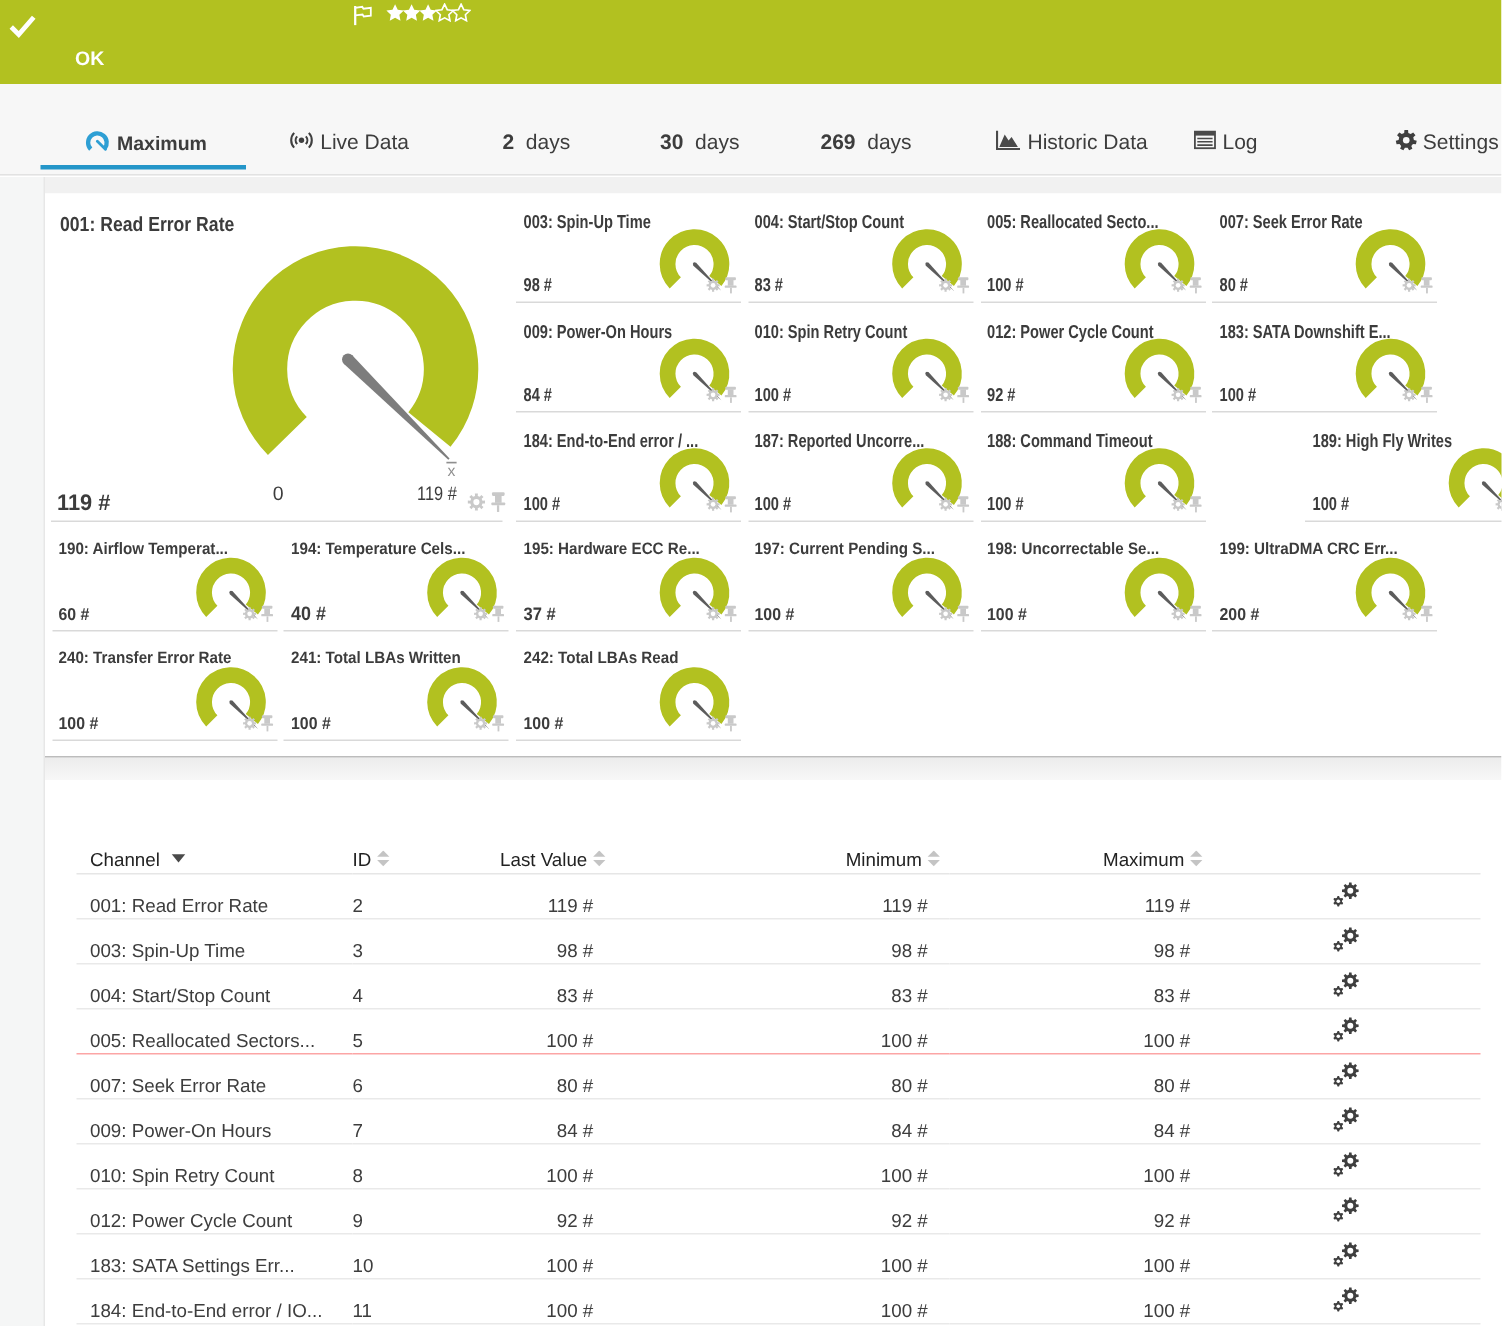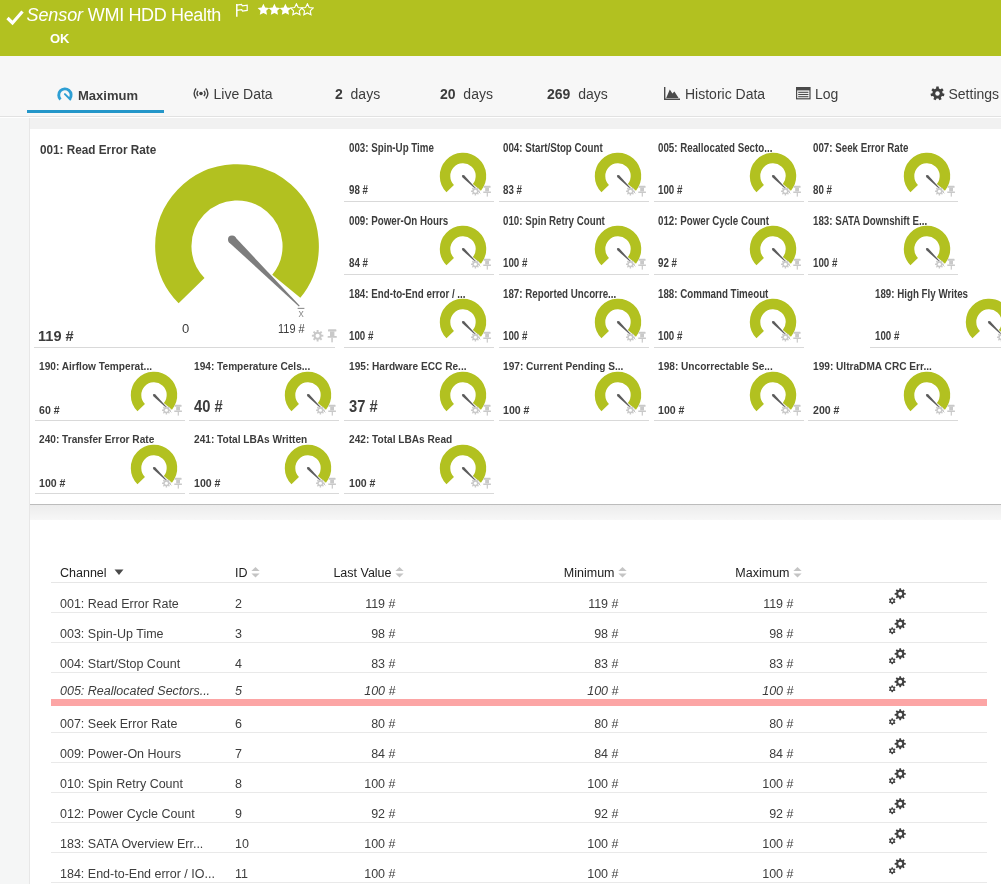--- a/index.html
+++ b/index.html
@@ -22,21 +22,20 @@
 .tgauge { position:absolute; right:-6px; top:19.5px; }
 .ticons { position:absolute; right:2px; bottom:-1px; }
 .trow td { font-size:12.5px; color:#3d3d3d; vertical-align:bottom; padding-bottom:1.5px; }
 .thead td { font-size:12.5px; color:#222; vertical-align:bottom; padding-bottom:2px; white-space:nowrap; }
 .gcell { text-align:center; vertical-align:middle !important; padding-bottom:0 !important; }
 </style></head><body>
 <div class="hdr">
 <div class="abs" style="left:6px;top:7.5px;"><svg width="18" height="18" viewBox="0 0 18 18">
         <polyline points="1.5,10 6.5,15 16.5,3.5" fill="none" stroke="#fff" stroke-width="3.2"></polyline>
       </svg></div>
-<div class="abs" style="left:26.5px;top:5px;font-size:18px;color:#fff;letter-spacing:-0.1px;"><i>Sensor</i> <span style="letter-spacing:-0.35px">WMI HDD Health</span></div>
 <div class="abs" style="left:235px;top:3px;"><svg width="14" height="14" viewBox="0 0 14 14">
         <g fill="none" stroke="#fff" stroke-width="1.2">
           <line x1="1.8" y1="1" x2="1.8" y2="13.8" stroke-width="1.5"></line>
           <path d="M1.8 2.2 L6.5 1.5 L7.3 2.8 L12.2 2.2 L12.2 7.4 L7.5 8 L6.7 6.7 L1.8 7.3"></path>
         </g>
       </svg></div>
 <div class="abs" style="left:257px;top:1.5px;letter-spacing:-3.5px;"><span style="margin-right:-2px"><svg width="13" height="13" viewBox="0 0 13 13">
           <polygon points="6.40,0.80 8.16,4.47 12.20,5.01 9.25,7.83 9.99,11.84 6.40,9.90 2.81,11.84 3.55,7.83 0.60,5.01 4.64,4.47" fill="#fff"></polygon>
         </svg></span><span style="margin-right:-2px"><svg width="13" height="13" viewBox="0 0 13 13">
           <polygon points="6.40,0.80 8.16,4.47 12.20,5.01 9.25,7.83 9.99,11.84 6.40,9.90 2.81,11.84 3.55,7.83 0.60,5.01 4.64,4.47" fill="#fff"></polygon>
@@ -56,21 +55,21 @@
     </svg><b style="font-size:13px">Maximum</b></div>
 <div class="abs" style="left:27px;top:109.5px;width:137px;height:3px;background:#2496c9;"></div>
 <div class="tab" style="left:191.5px;"><svg width="18" height="15" viewBox="0 0 18 15" style="vertical-align:-2px;margin-right:4px">
       <circle cx="9" cy="7.5" r="1.8" fill="#3f3f3f"></circle>
       <path d="M11.9 4.9 A3.9 3.9 0 0 1 11.9 10.1" fill="none" stroke="#3f3f3f" stroke-width="1.4"></path>
       <path d="M6.1 4.9 A3.9 3.9 0 0 0 6.1 10.1" fill="none" stroke="#3f3f3f" stroke-width="1.4"></path>
       <path d="M13.9 2.6 A7.1 7.1 0 0 1 13.9 12.4" fill="none" stroke="#3f3f3f" stroke-width="1.4"></path>
       <path d="M4.1 2.6 A7.1 7.1 0 0 0 4.1 12.4" fill="none" stroke="#3f3f3f" stroke-width="1.4"></path>
     </svg>Live Data</div>
 <div class="tab" style="left:335px;"><b>2</b>&nbsp; days</div>
-<div class="tab" style="left:440px;"><b>20</b>&nbsp; days</div>
+<div class="tab" style="left:440px;"><b>30</b>&nbsp; days</div>
 <div class="tab" style="left:547px;"><b>269</b>&nbsp; days</div>
 <div class="tab" style="left:663px;"><svg width="18" height="14" viewBox="0 0 18 14" style="vertical-align:-2px;margin-right:4px">
       <polyline points="1.7,0 1.7,12.3 17,12.3" fill="none" stroke="#4a4a4a" stroke-width="1.4"></polyline>
       <polygon points="3.2,11 6.8,2.6 9.4,6.6 11.4,4.4 15.6,11" fill="#4a4a4a"></polygon>
     </svg>Historic Data</div>
 <div class="tab" style="left:796px;"><svg width="15" height="13" viewBox="0 0 15 13" style="vertical-align:-1px;margin-right:4px">
       <rect x="0.6" y="0.6" width="13.4" height="11.2" fill="none" stroke="#4a4a4a" stroke-width="1.2"></rect>
       <rect x="0.6" y="0.6" width="13.4" height="2.8" fill="#4a4a4a"></rect>
       <g stroke="#4a4a4a" stroke-width="1.1">
         <line x1="2.2" y1="5.3" x2="12.4" y2="5.3"></line>
@@ -357,40 +356,40 @@
         </g>
       </svg></div>
   </div>
 <div class="tile" style="left:189.2px;top:348px;width:150.0px;">
     <div class="ttitle" style="font-size:11px;"><span class="cs">194: Temperature Cels...</span></div>
     <div class="tgauge"><svg width="64" height="64" viewBox="0 0 64 64">
         <path d="M14.20 39.59 A17.95 17.95 0 1 1 40.89 38.38" fill="none" stroke="#b2c120" stroke-width="10.5"></path>
         <polygon points="26.05,27.95 27.95,26.05 45.03,45.03" fill="#5c5c5c"></polygon>
         <circle cx="27" cy="27" r="1.1" fill="#5c5c5c"></circle>
       </svg></div>
-    <div class="tval" style="font-size:16px;"><span class="cs">40 #</span></div>
+    <div class="tval" style="font-size:13px;"><span class="cs">40 #</span></div>
     <div class="ticons"><svg width="22" height="14" viewBox="0 0 22 14">
         <polygon points="4.64,2.87 6.16,2.87 6.08,4.12 7.09,4.54 7.92,3.60 9.00,4.68 8.06,5.51 8.48,6.52 9.73,6.44 9.73,7.96 8.48,7.88 8.06,8.89 9.00,9.72 7.92,10.80 7.09,9.86 6.08,10.28 6.16,11.53 4.64,11.53 4.72,10.28 3.71,9.86 2.88,10.80 1.80,9.72 2.74,8.89 2.32,7.88 1.07,7.96 1.07,6.44 2.32,6.52 2.74,5.51 1.80,4.68 2.88,3.60 3.71,4.54 4.72,4.12" fill="#c9c9c9"></polygon>
         <circle cx="5.4" cy="7.2" r="1.55" fill="#fff"></circle>
         <g fill="#c9c9c9">
           <rect x="13.6" y="1.8" width="7" height="2" rx="0.6"></rect>
           <rect x="15.2" y="3.6" width="3.8" height="3.9"></rect>
           <rect x="13.2" y="7.4" width="7.8" height="1.5" rx="0.4"></rect>
           <rect x="16.7" y="8.9" width="1.2" height="3.7"></rect>
         </g>
       </svg></div>
   </div>
 <div class="tile" style="left:344.0px;top:348px;width:150.0px;">
     <div class="ttitle" style="font-size:11px;"><span class="cs">195: Hardware ECC Re...</span></div>
     <div class="tgauge"><svg width="64" height="64" viewBox="0 0 64 64">
         <path d="M14.20 39.59 A17.95 17.95 0 1 1 40.89 38.38" fill="none" stroke="#b2c120" stroke-width="10.5"></path>
         <polygon points="26.05,27.95 27.95,26.05 45.03,45.03" fill="#5c5c5c"></polygon>
         <circle cx="27" cy="27" r="1.1" fill="#5c5c5c"></circle>
       </svg></div>
-    <div class="tval" style="font-size:16px;text-align:center;"><span class="cs">37 #</span></div>
+    <div class="tval" style="font-size:12px;text-align:center;"><span class="cs">37 #</span></div>
     <div class="ticons"><svg width="22" height="14" viewBox="0 0 22 14">
         <polygon points="4.64,2.87 6.16,2.87 6.08,4.12 7.09,4.54 7.92,3.60 9.00,4.68 8.06,5.51 8.48,6.52 9.73,6.44 9.73,7.96 8.48,7.88 8.06,8.89 9.00,9.72 7.92,10.80 7.09,9.86 6.08,10.28 6.16,11.53 4.64,11.53 4.72,10.28 3.71,9.86 2.88,10.80 1.80,9.72 2.74,8.89 2.32,7.88 1.07,7.96 1.07,6.44 2.32,6.52 2.74,5.51 1.80,4.68 2.88,3.60 3.71,4.54 4.72,4.12" fill="#c9c9c9"></polygon>
         <circle cx="5.4" cy="7.2" r="1.55" fill="#fff"></circle>
         <g fill="#c9c9c9">
           <rect x="13.6" y="1.8" width="7" height="2" rx="0.6"></rect>
           <rect x="15.2" y="3.6" width="3.8" height="3.9"></rect>
           <rect x="13.2" y="7.4" width="7.8" height="1.5" rx="0.4"></rect>
           <rect x="16.7" y="8.9" width="1.2" height="3.7"></rect>
         </g>
       </svg></div>
@@ -574,21 +573,21 @@
           <td style="text-align:right;padding-right:14.5px;">83 #</td>
           <td style="text-align:right;padding-right:14.5px;">83 #</td>
           <td style="text-align:right;padding-right:14.5px;">83 #</td>
           <td class="gcell"><svg width="19" height="17" viewBox="0 0 19 17">
               <polygon points="11.37,0.26 13.03,0.26 13.19,1.82 14.31,2.29 15.53,1.30 16.70,2.47 15.71,3.69 16.18,4.81 17.74,4.97 17.74,6.63 16.18,6.79 15.71,7.91 16.70,9.13 15.53,10.30 14.31,9.31 13.19,9.78 13.03,11.34 11.37,11.34 11.21,9.78 10.09,9.31 8.87,10.30 7.70,9.13 8.69,7.91 8.22,6.79 6.66,6.63 6.66,4.97 8.22,4.81 8.69,3.69 7.70,2.47 8.87,1.30 10.09,2.29 11.21,1.82" fill="#3f3f3f"></polygon>
               <circle cx="12.2" cy="5.8" r="2.0" fill="#fff"></circle>
               <polygon points="3.68,9.34 4.72,9.34 5.12,10.47 5.76,10.84 6.94,10.62 7.46,11.52 6.67,12.43 6.67,13.17 7.46,14.08 6.94,14.98 5.76,14.76 5.12,15.13 4.72,16.26 3.68,16.26 3.28,15.13 2.64,14.76 1.46,14.98 0.94,14.08 1.73,13.17 1.73,12.43 0.94,11.52 1.46,10.62 2.64,10.84 3.28,10.47" fill="#3f3f3f"></polygon>
               <circle cx="4.2" cy="12.8" r="1.2" fill="#fff"></circle>
             </svg></td>
         </tr>
-<tr class="trow" style="height:30px;border-bottom:7px solid #fca5a5;font-style:italic;">
+<tr class="trow" style="height:30px;border-bottom:1px solid #fca5a5;">
           <td style="padding-left:9px;">005: Reallocated Sectors...</td>
           <td>5</td>
           <td style="text-align:right;padding-right:14.5px;">100 #</td>
           <td style="text-align:right;padding-right:14.5px;">100 #</td>
           <td style="text-align:right;padding-right:14.5px;">100 #</td>
           <td class="gcell"><svg width="19" height="17" viewBox="0 0 19 17">
               <polygon points="11.37,0.26 13.03,0.26 13.19,1.82 14.31,2.29 15.53,1.30 16.70,2.47 15.71,3.69 16.18,4.81 17.74,4.97 17.74,6.63 16.18,6.79 15.71,7.91 16.70,9.13 15.53,10.30 14.31,9.31 13.19,9.78 13.03,11.34 11.37,11.34 11.21,9.78 10.09,9.31 8.87,10.30 7.70,9.13 8.69,7.91 8.22,6.79 6.66,6.63 6.66,4.97 8.22,4.81 8.69,3.69 7.70,2.47 8.87,1.30 10.09,2.29 11.21,1.82" fill="#3f3f3f"></polygon>
               <circle cx="12.2" cy="5.8" r="2.0" fill="#fff"></circle>
               <polygon points="3.68,9.34 4.72,9.34 5.12,10.47 5.76,10.84 6.94,10.62 7.46,11.52 6.67,12.43 6.67,13.17 7.46,14.08 6.94,14.98 5.76,14.76 5.12,15.13 4.72,16.26 3.68,16.26 3.28,15.13 2.64,14.76 1.46,14.98 0.94,14.08 1.73,13.17 1.73,12.43 0.94,11.52 1.46,10.62 2.64,10.84 3.28,10.47" fill="#3f3f3f"></polygon>
               <circle cx="4.2" cy="12.8" r="1.2" fill="#fff"></circle>
@@ -640,21 +639,21 @@
           <td style="text-align:right;padding-right:14.5px;">92 #</td>
           <td style="text-align:right;padding-right:14.5px;">92 #</td>
           <td class="gcell"><svg width="19" height="17" viewBox="0 0 19 17">
               <polygon points="11.37,0.26 13.03,0.26 13.19,1.82 14.31,2.29 15.53,1.30 16.70,2.47 15.71,3.69 16.18,4.81 17.74,4.97 17.74,6.63 16.18,6.79 15.71,7.91 16.70,9.13 15.53,10.30 14.31,9.31 13.19,9.78 13.03,11.34 11.37,11.34 11.21,9.78 10.09,9.31 8.87,10.30 7.70,9.13 8.69,7.91 8.22,6.79 6.66,6.63 6.66,4.97 8.22,4.81 8.69,3.69 7.70,2.47 8.87,1.30 10.09,2.29 11.21,1.82" fill="#3f3f3f"></polygon>
               <circle cx="12.2" cy="5.8" r="2.0" fill="#fff"></circle>
               <polygon points="3.68,9.34 4.72,9.34 5.12,10.47 5.76,10.84 6.94,10.62 7.46,11.52 6.67,12.43 6.67,13.17 7.46,14.08 6.94,14.98 5.76,14.76 5.12,15.13 4.72,16.26 3.68,16.26 3.28,15.13 2.64,14.76 1.46,14.98 0.94,14.08 1.73,13.17 1.73,12.43 0.94,11.52 1.46,10.62 2.64,10.84 3.28,10.47" fill="#3f3f3f"></polygon>
               <circle cx="4.2" cy="12.8" r="1.2" fill="#fff"></circle>
             </svg></td>
         </tr>
 <tr class="trow" style="height:30px;border-bottom:1px solid #e9e9e9;">
-          <td style="padding-left:9px;">183: SATA Overview Err...</td>
+          <td style="padding-left:9px;">183: SATA Settings Err...</td>
           <td>10</td>
           <td style="text-align:right;padding-right:14.5px;">100 #</td>
           <td style="text-align:right;padding-right:14.5px;">100 #</td>
           <td style="text-align:right;padding-right:14.5px;">100 #</td>
           <td class="gcell"><svg width="19" height="17" viewBox="0 0 19 17">
               <polygon points="11.37,0.26 13.03,0.26 13.19,1.82 14.31,2.29 15.53,1.30 16.70,2.47 15.71,3.69 16.18,4.81 17.74,4.97 17.74,6.63 16.18,6.79 15.71,7.91 16.70,9.13 15.53,10.30 14.31,9.31 13.19,9.78 13.03,11.34 11.37,11.34 11.21,9.78 10.09,9.31 8.87,10.30 7.70,9.13 8.69,7.91 8.22,6.79 6.66,6.63 6.66,4.97 8.22,4.81 8.69,3.69 7.70,2.47 8.87,1.30 10.09,2.29 11.21,1.82" fill="#3f3f3f"></polygon>
               <circle cx="12.2" cy="5.8" r="2.0" fill="#fff"></circle>
               <polygon points="3.68,9.34 4.72,9.34 5.12,10.47 5.76,10.84 6.94,10.62 7.46,11.52 6.67,12.43 6.67,13.17 7.46,14.08 6.94,14.98 5.76,14.76 5.12,15.13 4.72,16.26 3.68,16.26 3.28,15.13 2.64,14.76 1.46,14.98 0.94,14.08 1.73,13.17 1.73,12.43 0.94,11.52 1.46,10.62 2.64,10.84 3.28,10.47" fill="#3f3f3f"></polygon>
               <circle cx="4.2" cy="12.8" r="1.2" fill="#fff"></circle>
             </svg></td>

